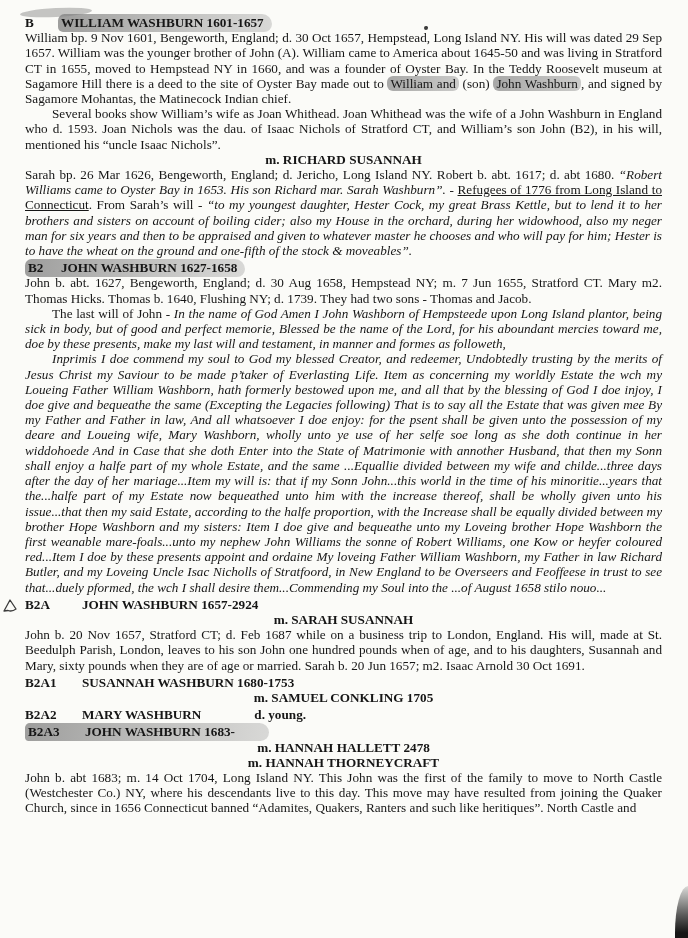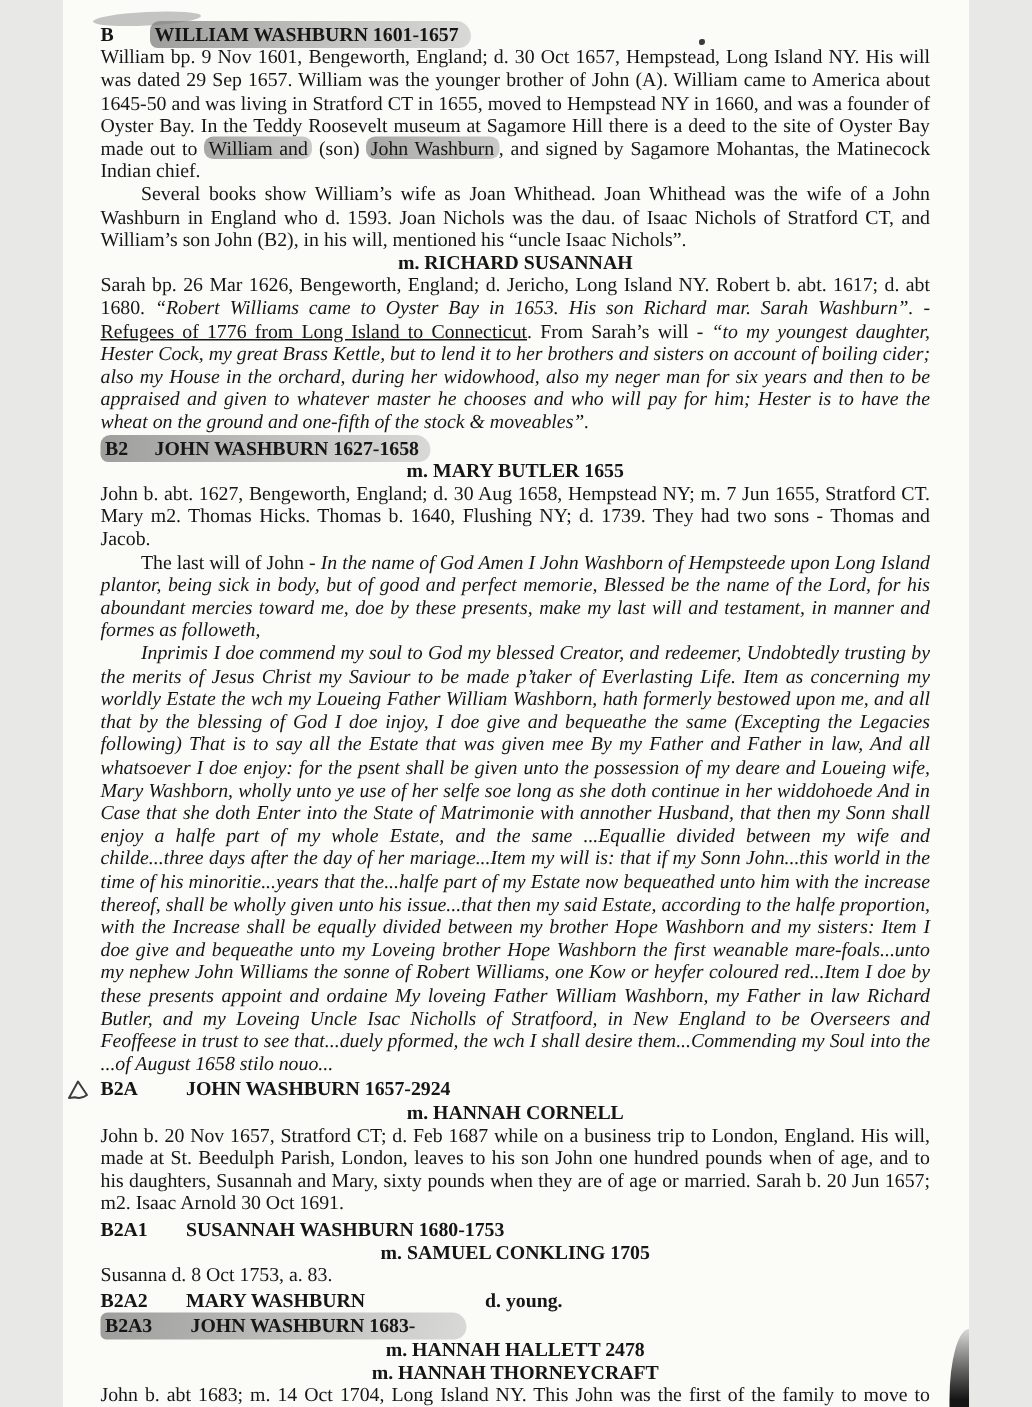--- a/index.html
+++ b/index.html
@@ -1,18 +1,18 @@
 <!DOCTYPE html>
 <html><head>
 <meta charset="utf-8">
 <style>
   html, body { margin: 0; padding: 0; background: #e8e8e6; }
   .page {
     position: relative;
-    width: 604px;
+    width: 688px;
     height: 938px;
     margin: 0 auto;
     background: #fbfbf8;
     color: #161616;
     font-family: "Liberation Serif", "DejaVu Serif", serif;
     font-size: 13.2px;
     line-height: 15.2px;
     padding: 13px 26px 8px 25px;
     box-sizing: border-box;
     overflow: hidden;
@@ -42,21 +42,21 @@
     padding: 0 3px;
     box-decoration-break: clone;
     -webkit-box-decoration-break: clone;
   }
   .hl-strong {
     background: linear-gradient(97deg, rgba(100,100,100,0.62) 0%, rgba(135,135,135,0.50) 55%, rgba(150,150,150,0.34) 100%);
     border-radius: 9px 14px 11px 7px;
     padding: 1px 8px 2px 3px;
   }
   .hl-tail { padding-right: 34px; border-radius: 9px 18px 16px 7px; }
-  .note { margin-left: 80px; }
+  .note { margin-left: 53px; }
   .smudge {
     position: absolute;
     left: -5px; top: -7px;
     width: 72px; height: 9px;
     background: rgba(128,128,128,0.45);
     border-radius: 50%;
     transform: rotate(-3deg);
   }
   .stray-dot {
     position: absolute;
@@ -91,41 +91,39 @@
   </div>
   <p class="para"><span>William bp. 9 Nov 1601, Bengeworth, England; d. 30 Oct 1657, Hempstead, Long Island NY.  His will was dated 29 Sep 1657.  William was the younger brother of John (A).  William came to America about 1645-50 and was living in Stratford CT in 1655, moved to Hempstead NY in 1660, and was a founder of Oyster Bay.  In the Teddy Roosevelt museum at Sagamore Hill there is a deed to the site of Oyster Bay made out to </span><span class="hl">William and</span><span> (son) </span><span class="hl">John Washburn</span><span>, and signed by Sagamore Mohantas, the Matinecock Indian chief.</span></p>
   <p class="para indent"><span>Several books show William’s wife as Joan Whithead.  Joan Whithead was the wife of a John Washburn in England who d. 1593.  Joan Nichols was the dau. of Isaac Nichols of Stratford CT, and William’s son John (B2), in his will, mentioned his “uncle Isaac Nichols”.</span></p>
 
   <div class="marriage">m. RICHARD SUSANNAH</div>
   <p class="para"><span>Sarah bp. 26 Mar 1626, Bengeworth, England; d. Jericho, Long Island NY.  Robert b. abt. 1617; d. abt 1680.  </span><span class="it">“Robert Williams came to Oyster Bay in 1653. His son Richard mar. Sarah Washburn”.</span><span> - </span><span class="ul">Refugees of 1776 from Long Island to Connecticut</span><span>.  From Sarah’s will - </span><span class="it">“to my youngest daughter, Hester Cock, my great Brass Kettle, but to lend it to her brothers and sisters on account of boiling cider; also my House in the orchard, during her widowhood, also my neger man for six years and then to be appraised and given to whatever master he chooses and who will pay for him; Hester is to have the wheat on the ground and one-fifth of the stock &amp; moveables”.</span></p>
 
   <div class="heading">
     <span class="hl-strong"><span class="hid tab-a">B2</span><span>JOHN WASHBURN 1627-1658</span></span>
   </div>
-  <div class="marriage">m. MARY BUTLER 1655</div>
   <p class="para"><span>John b. abt. 1627, Bengeworth, England; d. 30 Aug 1658, Hempstead NY; m. 7 Jun 1655, Stratford CT.  Mary m2. Thomas Hicks.  Thomas b. 1640, Flushing NY; d. 1739.  They had two sons - Thomas and Jacob.</span></p>
   <p class="para indent"><span>The last will of John - </span><span class="it">In the name of God Amen I John Washborn of Hempsteede upon Long Island plantor, being sick in body, but of good and perfect memorie, Blessed be the name of the Lord, for his aboundant mercies toward me, doe by these presents, make my last will and testament, in manner and formes as followeth,</span></p>
   <p class="para indent"><span class="it">Inprimis I doe commend my soul to God my blessed Creator, and redeemer, Undobtedly trusting by the merits of Jesus Christ my Saviour to be made p’taker of Everlasting Life.  Item as concerning my worldly Estate the wch my Loueing Father William Washborn, hath formerly bestowed upon me, and all that by the blessing of God I doe injoy, I doe give and bequeathe the same (Excepting the Legacies following) That is to say all the Estate that was given mee By my Father and Father in law, And all whatsoever I doe enjoy: for the psent shall be given unto the possession of my deare and Loueing wife, Mary Washborn, wholly unto ye use of her selfe soe long as she doth continue in her widdohoede And in Case that she doth Enter into the State of Matrimonie with annother Husband, that then my Sonn shall enjoy a halfe part of my whole Estate, and the same ...Equallie divided between my wife and childe...three days after the day of her mariage...Item my will is: that if my Sonn John...this world in the time of his minoritie...years that the...halfe part of my Estate now bequeathed unto him with the increase thereof, shall be wholly given unto his issue...that then my said Estate, according to the halfe proportion, with the Increase shall be equally divided between my brother Hope Washborn and my sisters: Item I doe give and bequeathe unto my Loveing brother Hope Washborn the first weanable mare-foals...unto my nephew John Williams the sonne of Robert Williams, one Kow or heyfer coloured red...Item I doe by these presents appoint  and ordaine My loveing Father William Washborn, my Father in law Richard Butler, and my Loveing Uncle Isac Nicholls of Stratfoord, in New England to be Overseers and Feoffeese in trust to see that...duely pformed, the wch I shall desire them...Commending my Soul into the ...of August 1658 stilo nouo...</span></p>
 
   <div class="heading">
     <span class="margin-mark">
       <svg width="17" height="15" viewBox="0 0 17 15">
           <path d="M2 13 L8 2 L14 11 Q10 14 6 12.5 Z" fill="none" stroke="#3c3c3c" stroke-width="1.3" stroke-linejoin="round"></path>
         </svg>
     </span>
     <span class="hid tab-b">B2A</span><span>JOHN WASHBURN 1657-2924</span>
   </div>
-  <div class="marriage">m. HANNAH CORNELL</div>
+  <div class="marriage">m. SARAH SUSANNAH</div>
   <p class="para"><span>John b. 20 Nov 1657, Stratford CT; d. Feb 1687 while on a business trip to London, England.  His will, made at St. Beedulph Parish, London, leaves to his son John one hundred pounds when of age, and to his daughters, Susannah and Mary, sixty pounds when they are of age or married.  Sarah b. 20 Jun 1657; m2. Isaac Arnold 30 Oct 1691.</span></p>
 
   <div class="heading">
     <span class="hid tab-b">B2A1</span><span>SUSANNAH WASHBURN 1680-1753</span>
   </div>
   <div class="marriage">m. SAMUEL CONKLING 1705</div>
-  <p class="para"><span>Susanna d. 8 Oct 1753, a. 83.</span></p>
 
   <div class="heading">
     <span class="hid tab-b">B2A2</span><span>MARY WASHBURN</span><span class="note">d. young.</span>
   </div>
 
   <div class="heading">
     <span class="hl-strong hl-tail"><span class="hid tab-b">B2A3</span><span>JOHN WASHBURN 1683-</span></span>
   </div>
   <div class="marriage">m. HANNAH HALLETT 2478</div>
   <div class="marriage">m. HANNAH THORNEYCRAFT</div>

